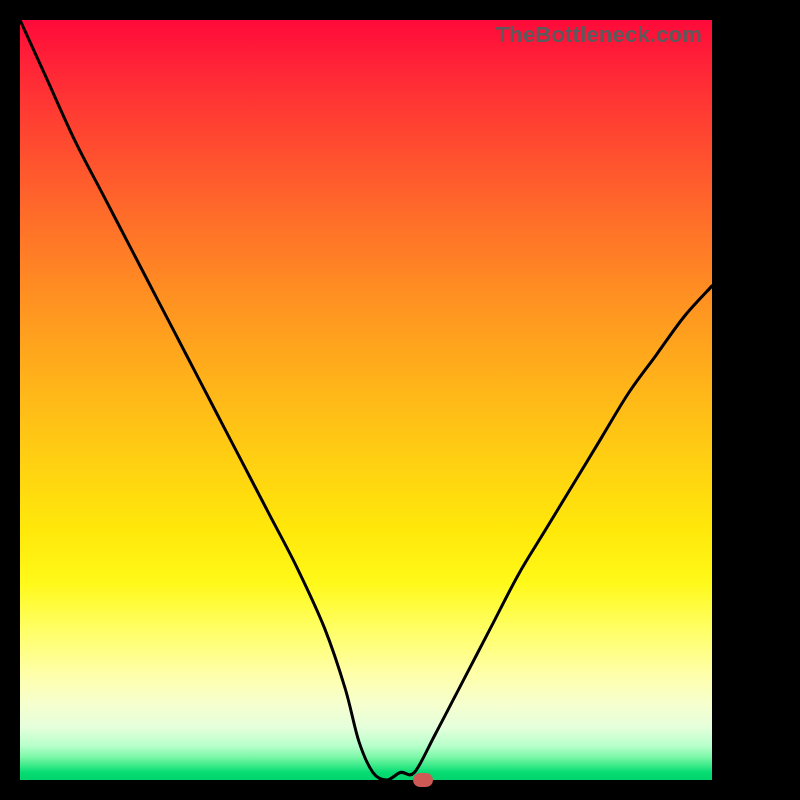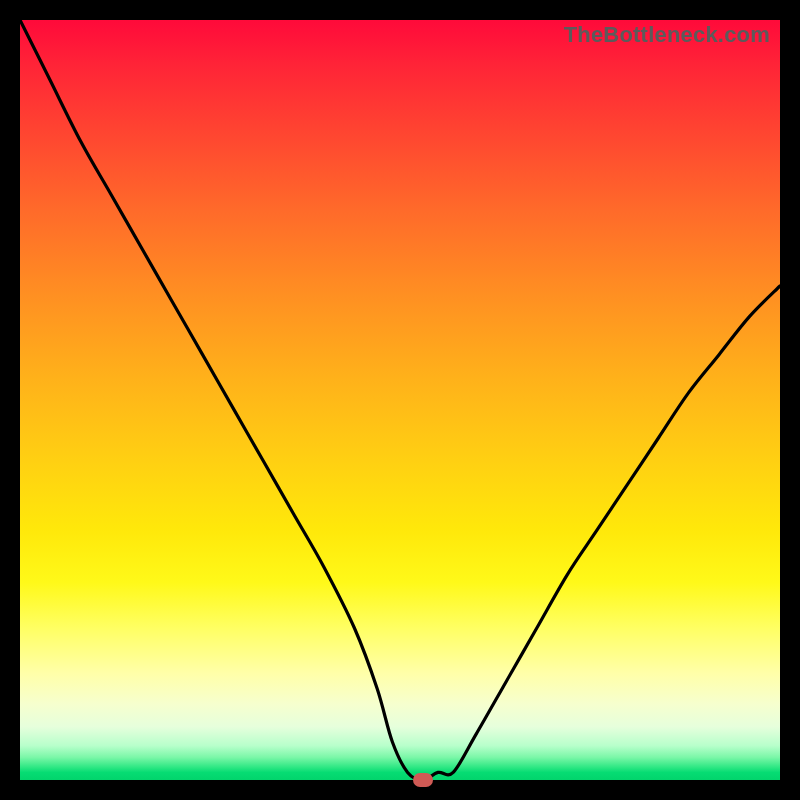--- a/index.html
+++ b/index.html
@@ -13,21 +13,21 @@
   .frame {
     position: relative;
     width: 800px;
     height: 800px;
     background: #000;
   }
   .plot-area {
     position: absolute;
     left: 20px;
     top: 20px;
-    width: 760px;
+    width: 692px;
     height: 760px;
     
     background: linear-gradient(
       to bottom,
       #ff0a3a 0%,
       #ff2437 6%,
       #ff4231 14%,
       #ff6a2a 25%,
       #ff8f22 36%,
       #ffb11a 47%,

